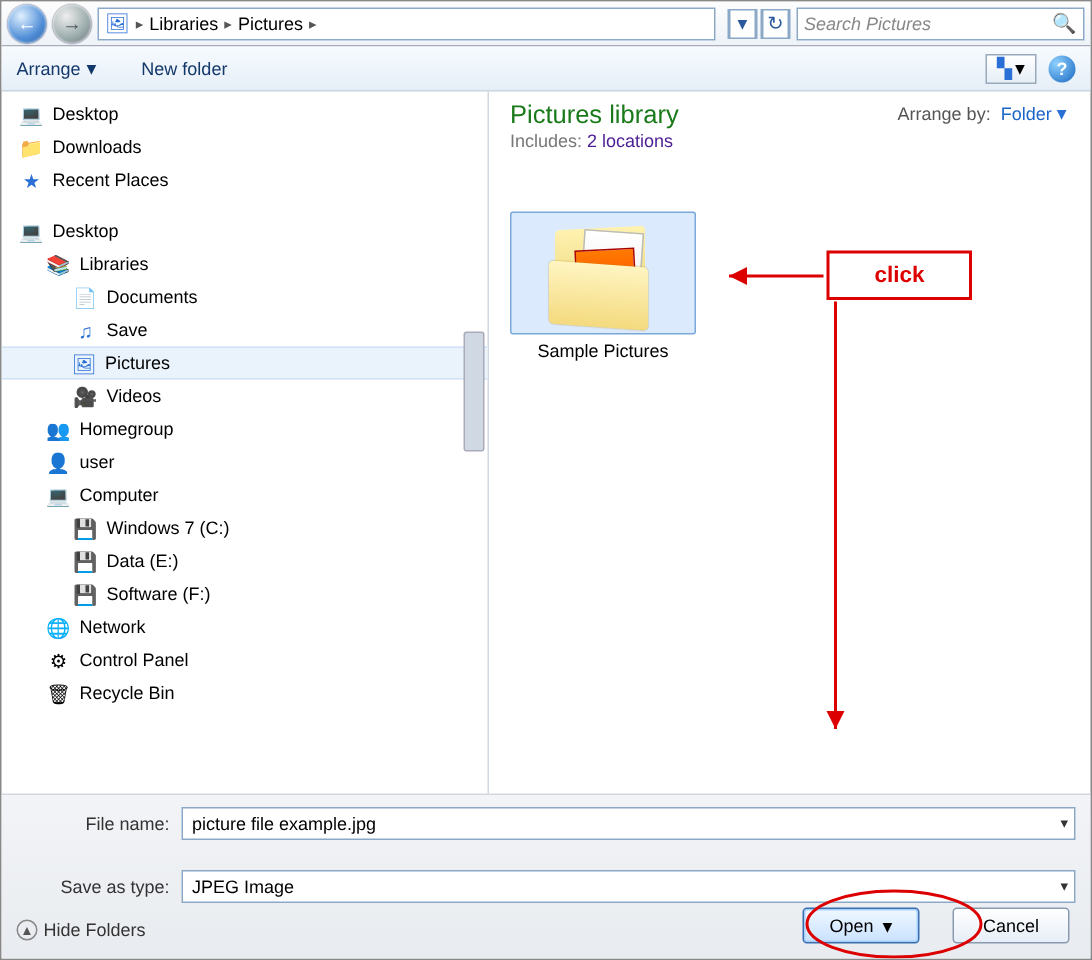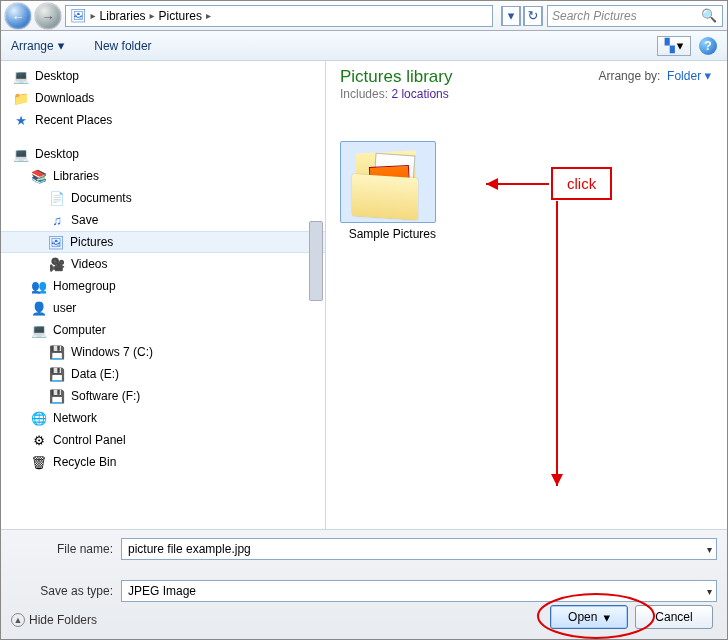--- a/index.html
+++ b/index.html
@@ -42,21 +42,21 @@
     gap: 4px;
   }
   .path .crumb { color:#000; }
   .path .arrow { color:#555; font-size:10px; }
   .refresh { display:flex; gap:2px; margin-left:4px; }
   .refresh span {
     width:20px;height:20px;border:1px solid #8ba9c6;display:flex;align-items:center;justify-content:center;
     background:#fff; color:#2a5a9c;
   }
   .search {
-    width: 176px; height: 22px;
+    width: 192px; height: 22px;
     border: 1px solid #8ba9c6; background:#fff;
     display:flex;align-items:center;
     padding: 0 4px; color:#888;
     position: relative;
   }
   .search .sinput { flex:1; font-style: italic; color:#888; }
   .search .sicon { color:#2a5a9c; }
 
   
   .toolbar {
@@ -111,22 +111,22 @@
     padding: 6px 14px;
     position: relative;
   }
   .lib-title { color:#1a7a1a; font-size:17px; font-weight:500; }
   .lib-sub { color:#777; }
   .lib-sub a { color:#4c1d95; text-decoration:none;}
   .arrange { position:absolute; top:8px; right:16px; color:#555; }
   .arrange span.v { color:#1a66c8; }
   .thumbs { margin-top: 40px; display:flex; }
   .thumb {
-    width: 96px;
-    text-align:right;
+    width: 124px;
+    text-align:center;
   }
   .thumb.sel .frame {
     border:1px solid #7aa9d8; background:#dceafe;
   }
   .frame { padding:4px; border-radius:2px;}
   .folder {
     width:72px;height:72px;margin:0 auto;
     position:relative;
   }
   .folder .back {
@@ -163,38 +163,38 @@
   .row { display:flex; align-items:center; margin-bottom:20px; }
   .row .lbl { width:110px; text-align:right; padding-right:8px; color:#333;}
   .row .field {
     flex:1; height:22px; border:1px solid #8ba9c6; background:#fff;
     display:flex;align-items:center;padding:0 6px;
     position:relative;
   }
   .row .field .caret {
     position:absolute; right:4px; color:#333; font-size:10px;
   }
-  .btnrow { position:absolute; bottom:12px; right:14px; display:flex; gap:7px; align-items:flex-end;}
+  .btnrow { position:absolute; bottom:12px; right:14px; display:flex; gap:22px; align-items:flex-end;}
   .wbtn {
     min-width:78px;height:24px;border:1px solid #8a9aaf;
     background:linear-gradient(#fff,#e6eef7);
     display:flex;align-items:center;justify-content:center;
     border-radius:3px;
   }
   .wbtn.primary {
     border:1px solid #3b6fb0;
     background:linear-gradient(#f0f8ff,#c9e2ff);
     box-shadow: 0 0 0 1px #a7d0ff inset;
   }
   .hide { position:absolute; left:10px; bottom:14px; display:flex;align-items:center;gap:4px; color:#333;}
   .hide .circ { width:14px;height:14px;border:1px solid #888;border-radius:50%;display:flex;align-items:center;justify-content:center;font-size:9px;color:#555;}
 
   
   .anno { position:absolute; pointer-events:none; }
-  .anno .box { position:absolute; border:2px solid #d00; color:#d00; font-size:15px; font-weight:normal; padding:6px 14px; background:transparent; }
+  .anno .box { position:absolute; border:2px solid #d00; color:#d00; font-size:15px; font-weight:bold; padding:6px 30px; background:transparent; }
 
   svg.anno-svg { position:absolute; left:0; top:0; pointer-events:none; }
 
   
   .mi { font-size:13px; line-height:1; }
   .blue { color:#2a6fd6; }
   .yellow { color:#e6b800; }
   .grey { color:#888; }
 
 </style>

